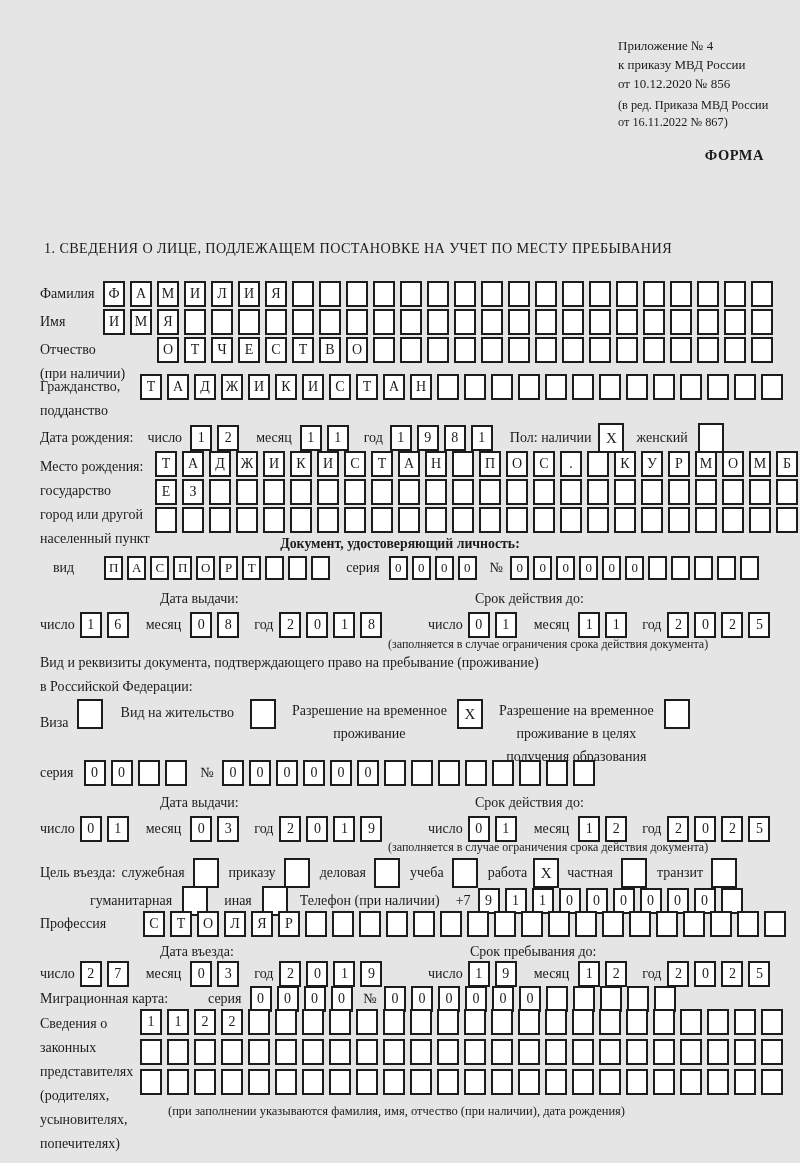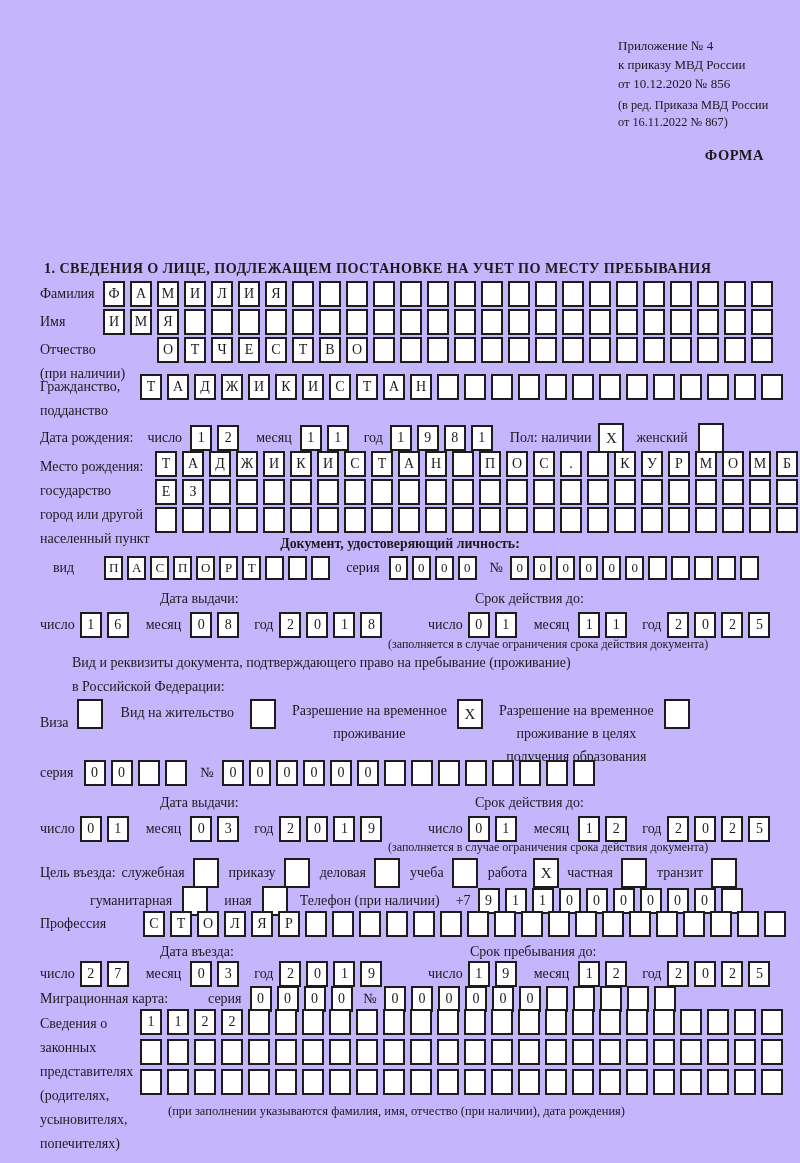--- a/index.html
+++ b/index.html
@@ -1,45 +1,45 @@
 <!DOCTYPE html>
 <html><head>
 <meta charset="utf-8">
 <style>
   html,body{margin:0;padding:0;background:#888;}
   .page{
     position:relative;width:800px;height:1163px;margin:0 auto;
-    background:#c4b5fd;color:#1b1b1b;
+    background:#e5e5e5;color:#1b1b1b;
     font-family:"Liberation Serif","DejaVu Serif",serif;
     overflow:hidden;
   }
   .abs{position:absolute;}
   .lbl{font-size:14px;white-space:nowrap;color:#1b1b1b;}
   .annex{position:absolute;left:618px;top:36px;font-size:13px;line-height:19px;}
   .annex .annex-small{font-size:12.3px;line-height:17px;}
   .annex .annex-small:nth-child(4){margin-top:4px;}
   .forma{position:absolute;right:36px;top:147px;font-weight:bold;font-size:14.5px;letter-spacing:.5px;}
   .title{position:absolute;left:0;top:179px;width:100%;text-align:center;font-weight:bold;font-size:15px;line-height:23px;}
   .uline{display:inline-block;width:58px;border-bottom:2px solid #333;margin-left:14px;height:14px;}
-  .sec-heading{position:absolute;left:44px;top:260px;font-weight:bold;font-size:14.2px;letter-spacing:.4px;white-space:nowrap;}
+  .sec-heading{position:absolute;left:44px;top:240px;font-weight:normal;font-size:14.2px;letter-spacing:.4px;white-space:nowrap;}
   .doc-heading{position:absolute;left:0;top:536px;width:100%;text-align:center;font-weight:bold;font-size:13.8px;}
   .arow{position:absolute;display:flex;align-items:center;}
   .arow-top{position:absolute;display:flex;align-items:flex-start;}
   .cells{display:inline-flex;}
   .cell{
     display:inline-flex;align-items:center;justify-content:center;
     width:18px;height:22px;border:2px solid #1c1c1c;margin-right:5px;
     font-size:14px;background:#fff;flex:none;
   }
   .small .cell{width:15px;height:20px;margin-right:4px;font-size:13px;}
   .chk .cell{width:22px;height:26px;margin-right:0;font-size:15px;}
   .note{position:absolute;font-size:12px;white-space:nowrap;}
   .multiline{position:absolute;font-size:14px;line-height:24px;}
   .cblock{font-size:14px;line-height:23px;text-align:center;white-space:nowrap;}
-  .para{position:absolute;font-size:14px;white-space:nowrap;margin-left:32px;}
+  .para{position:absolute;font-size:14px;white-space:nowrap;}
 </style>
 </head>
 <body>
 
 <div class="page">
 
   <div class="annex">
     <div>Приложение № 4</div>
     <div>к приказу МВД России</div>
     <div>от 10.12.2020 № 856</div>

